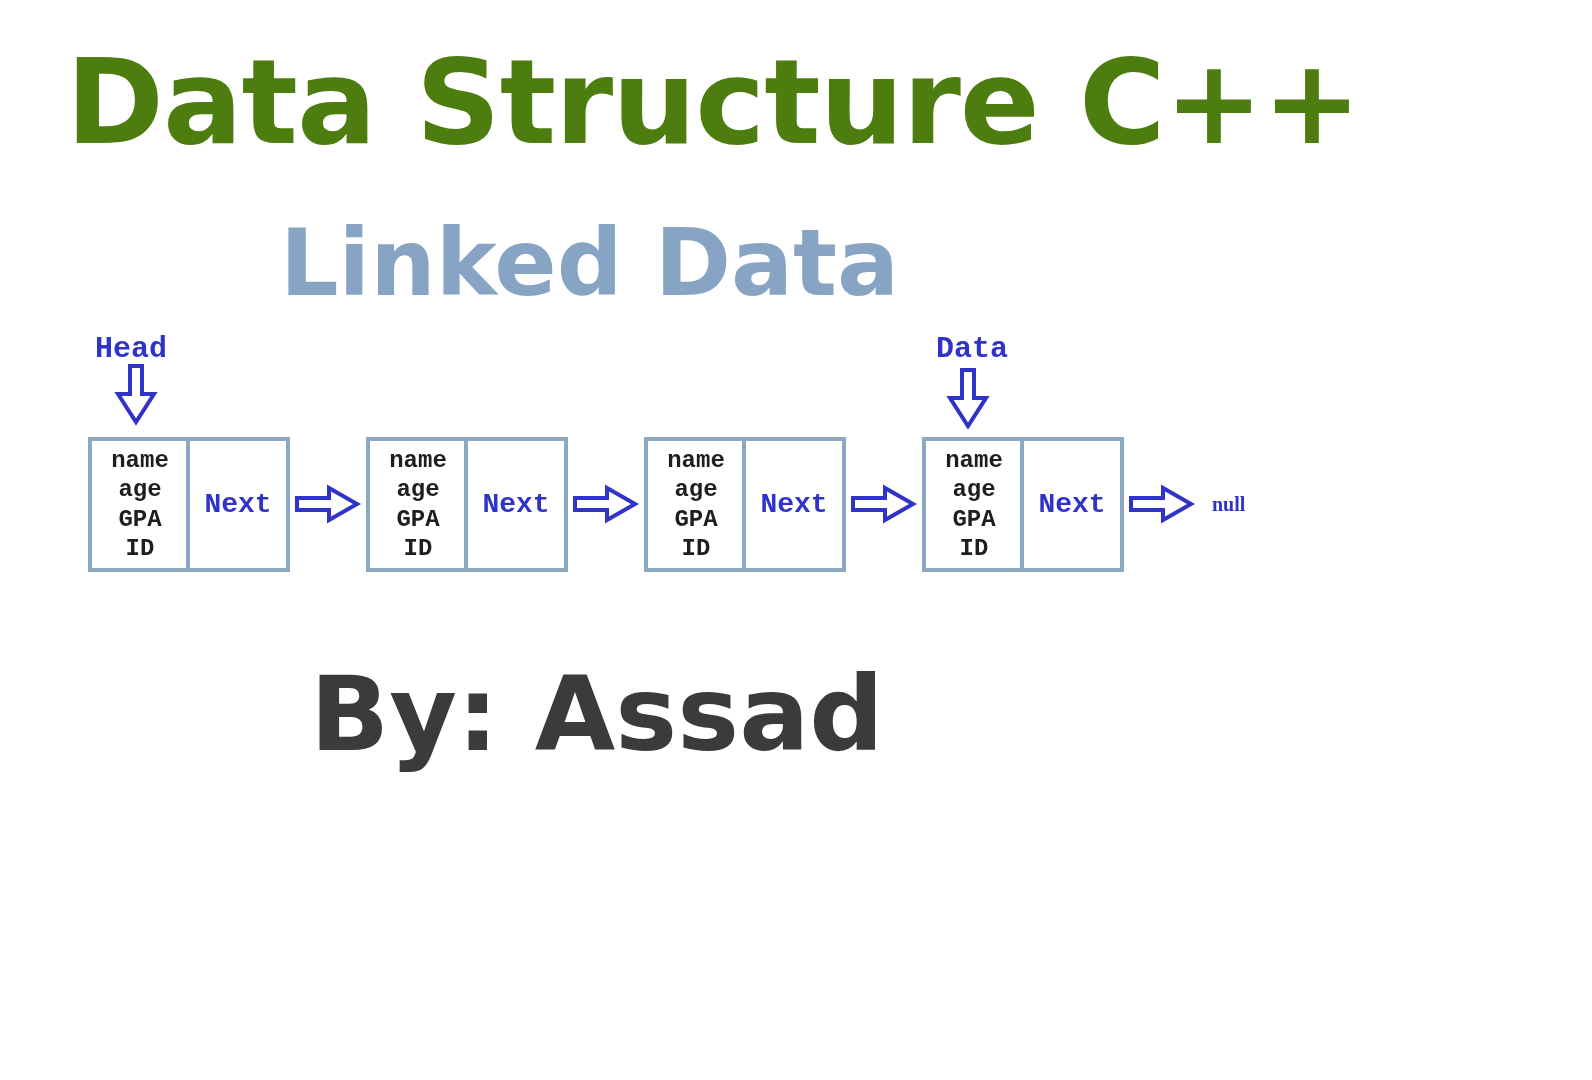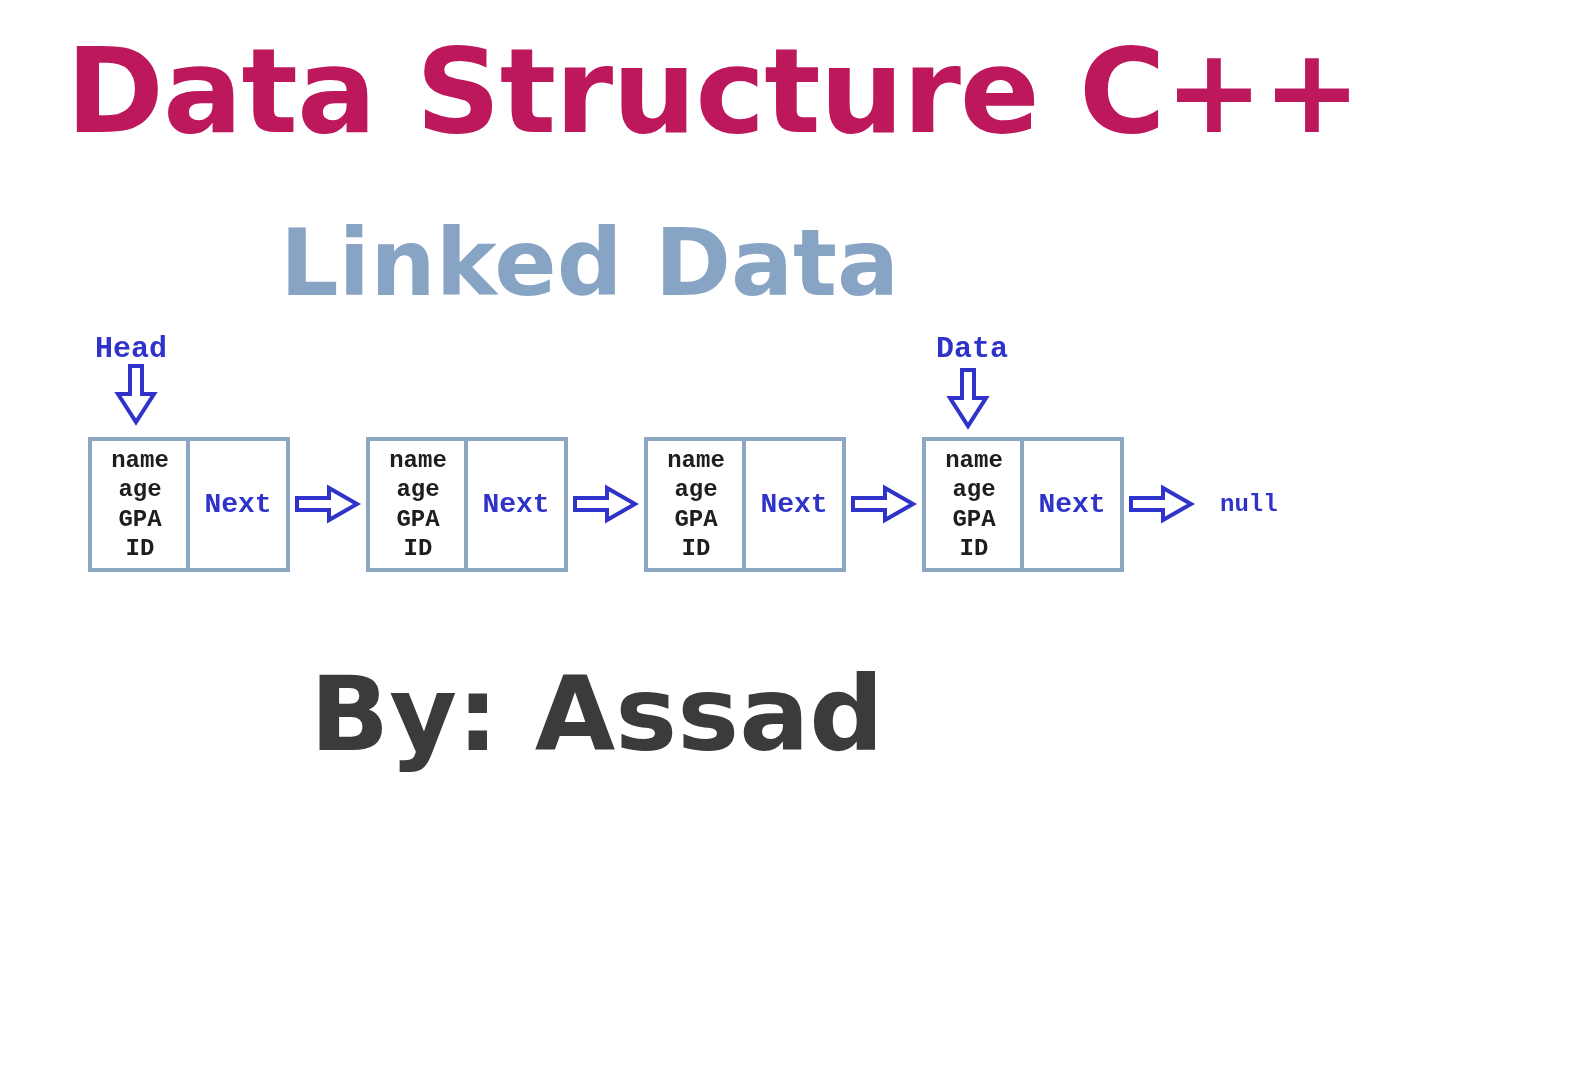--- a/index.html
+++ b/index.html
@@ -14,24 +14,24 @@
   .canvas {
     position: relative;
     width: 1592px;
     height: 1080px;
   }
 
   
   .title {
     position: absolute;
     left: 66px;
-    top: 22px;
+    top: 33px;
     font-size: 118px;
     font-weight: 700;
-    color: #be185d;
+    color: #4d7c0f;
     letter-spacing: -1px;
     white-space: nowrap;
   }
   .subtitle {
     position: absolute;
     left: 280px;
     top: 210px;
     font-size: 92px;
     font-weight: 700;
     color: #88a4c4;
@@ -123,25 +123,25 @@
     width: 72px;
     height: 40px;
     display: flex;
     align-items: center;
     justify-content: center;
     margin: 0 2px;
   }
   .harrow svg { overflow: visible; }
 
   .null-label {
-    font-family: Liberation Mono, monospace;
-    font-weight: 700;
-    font-size: 24px;
+    font-family: Liberation Serif, serif;
+    font-weight: 700;
+    font-size: 20px;
     color: #3033c9;
-    margin-left: 20px;
+    margin-left: 12px;
   }
 </style>
 </head>
 <body>
 
 <div class="canvas">
 
   <div class="title">Data Structure C++</div>
   <div class="subtitle">Linked Data</div>
 

